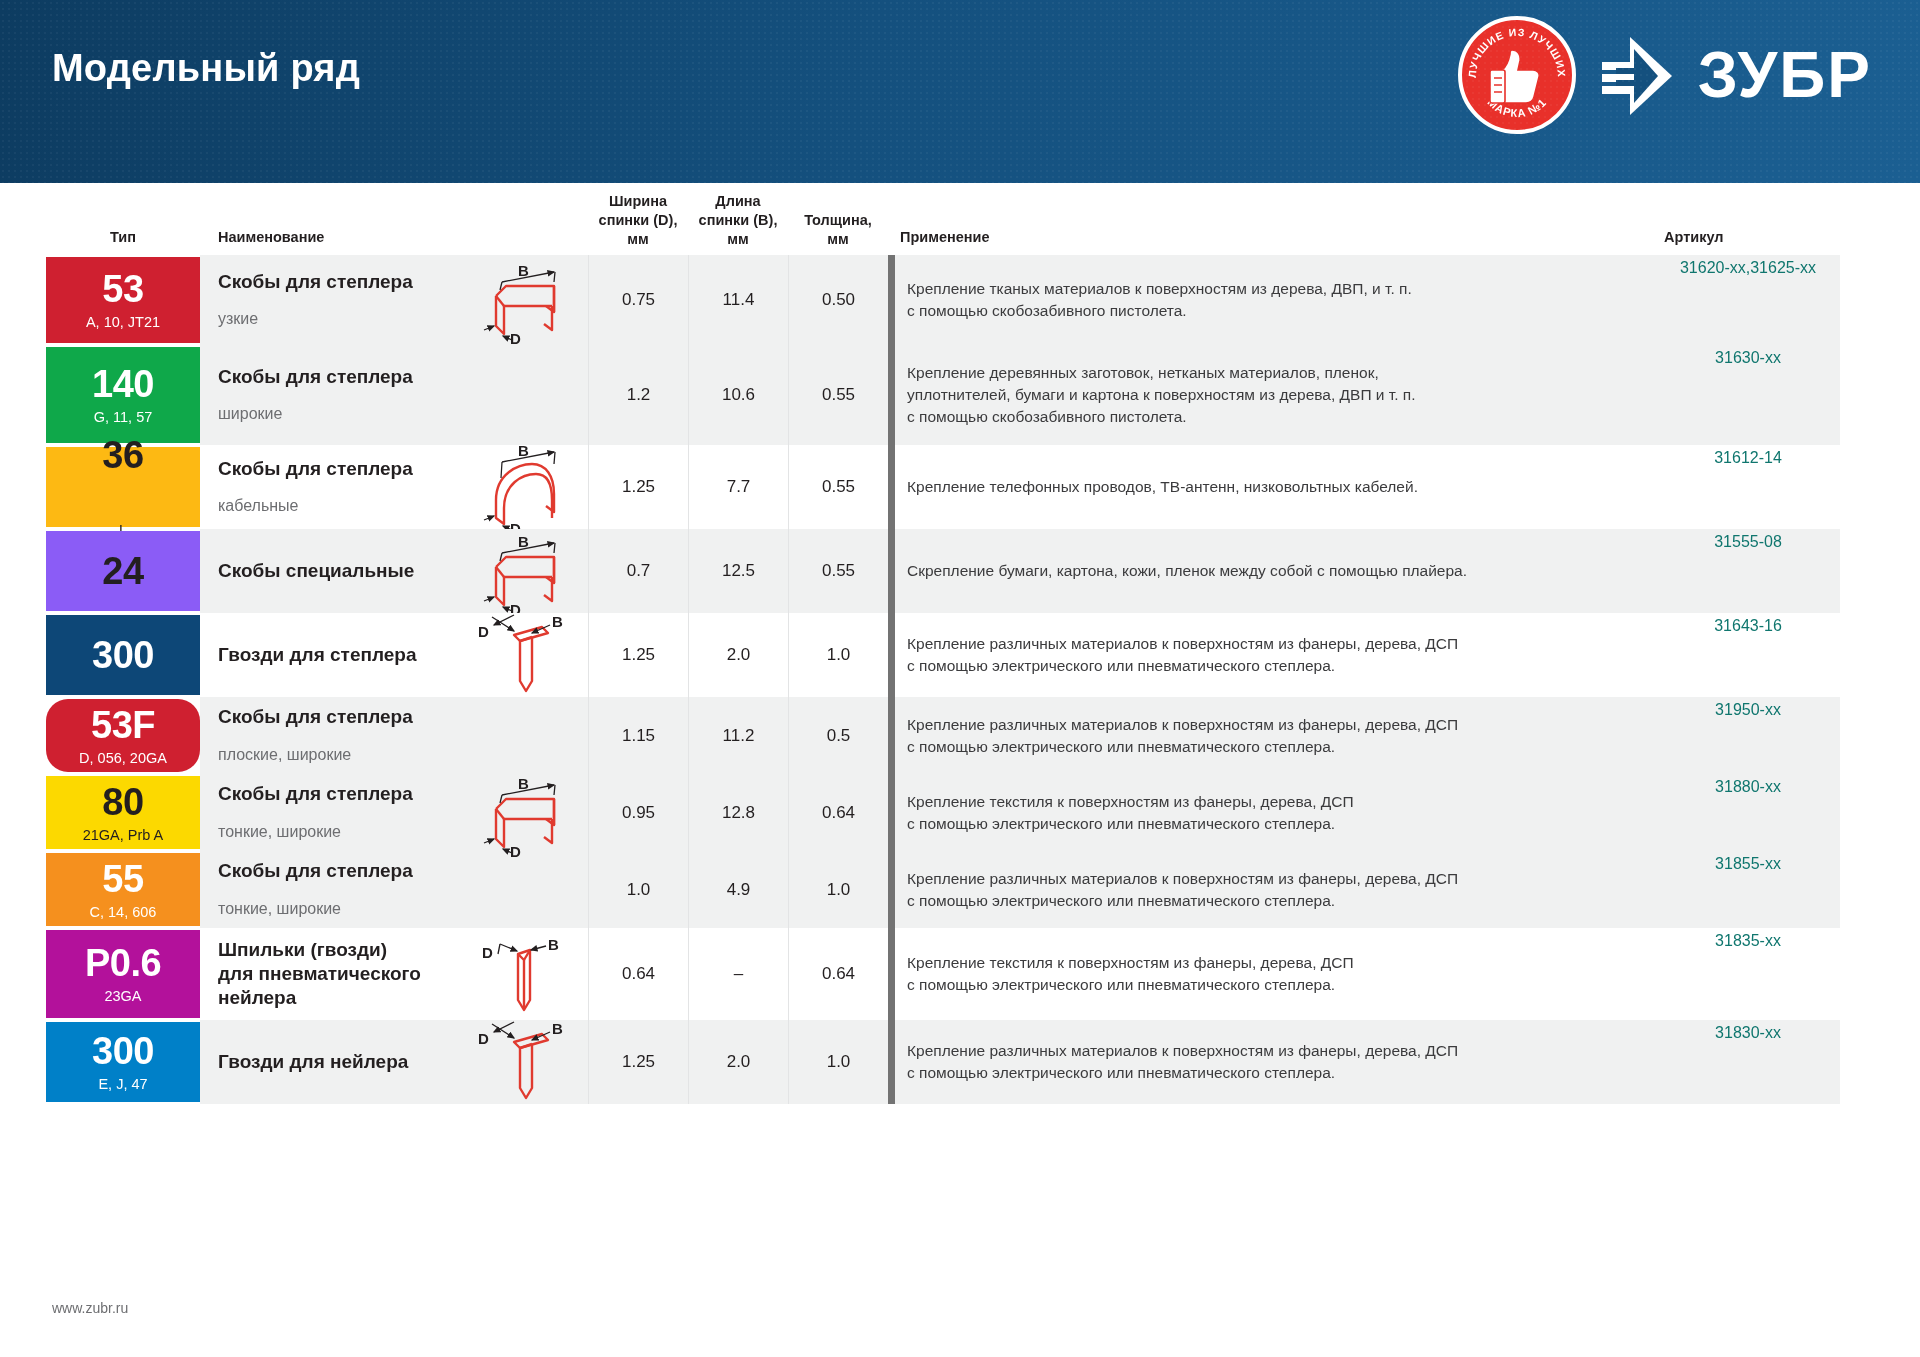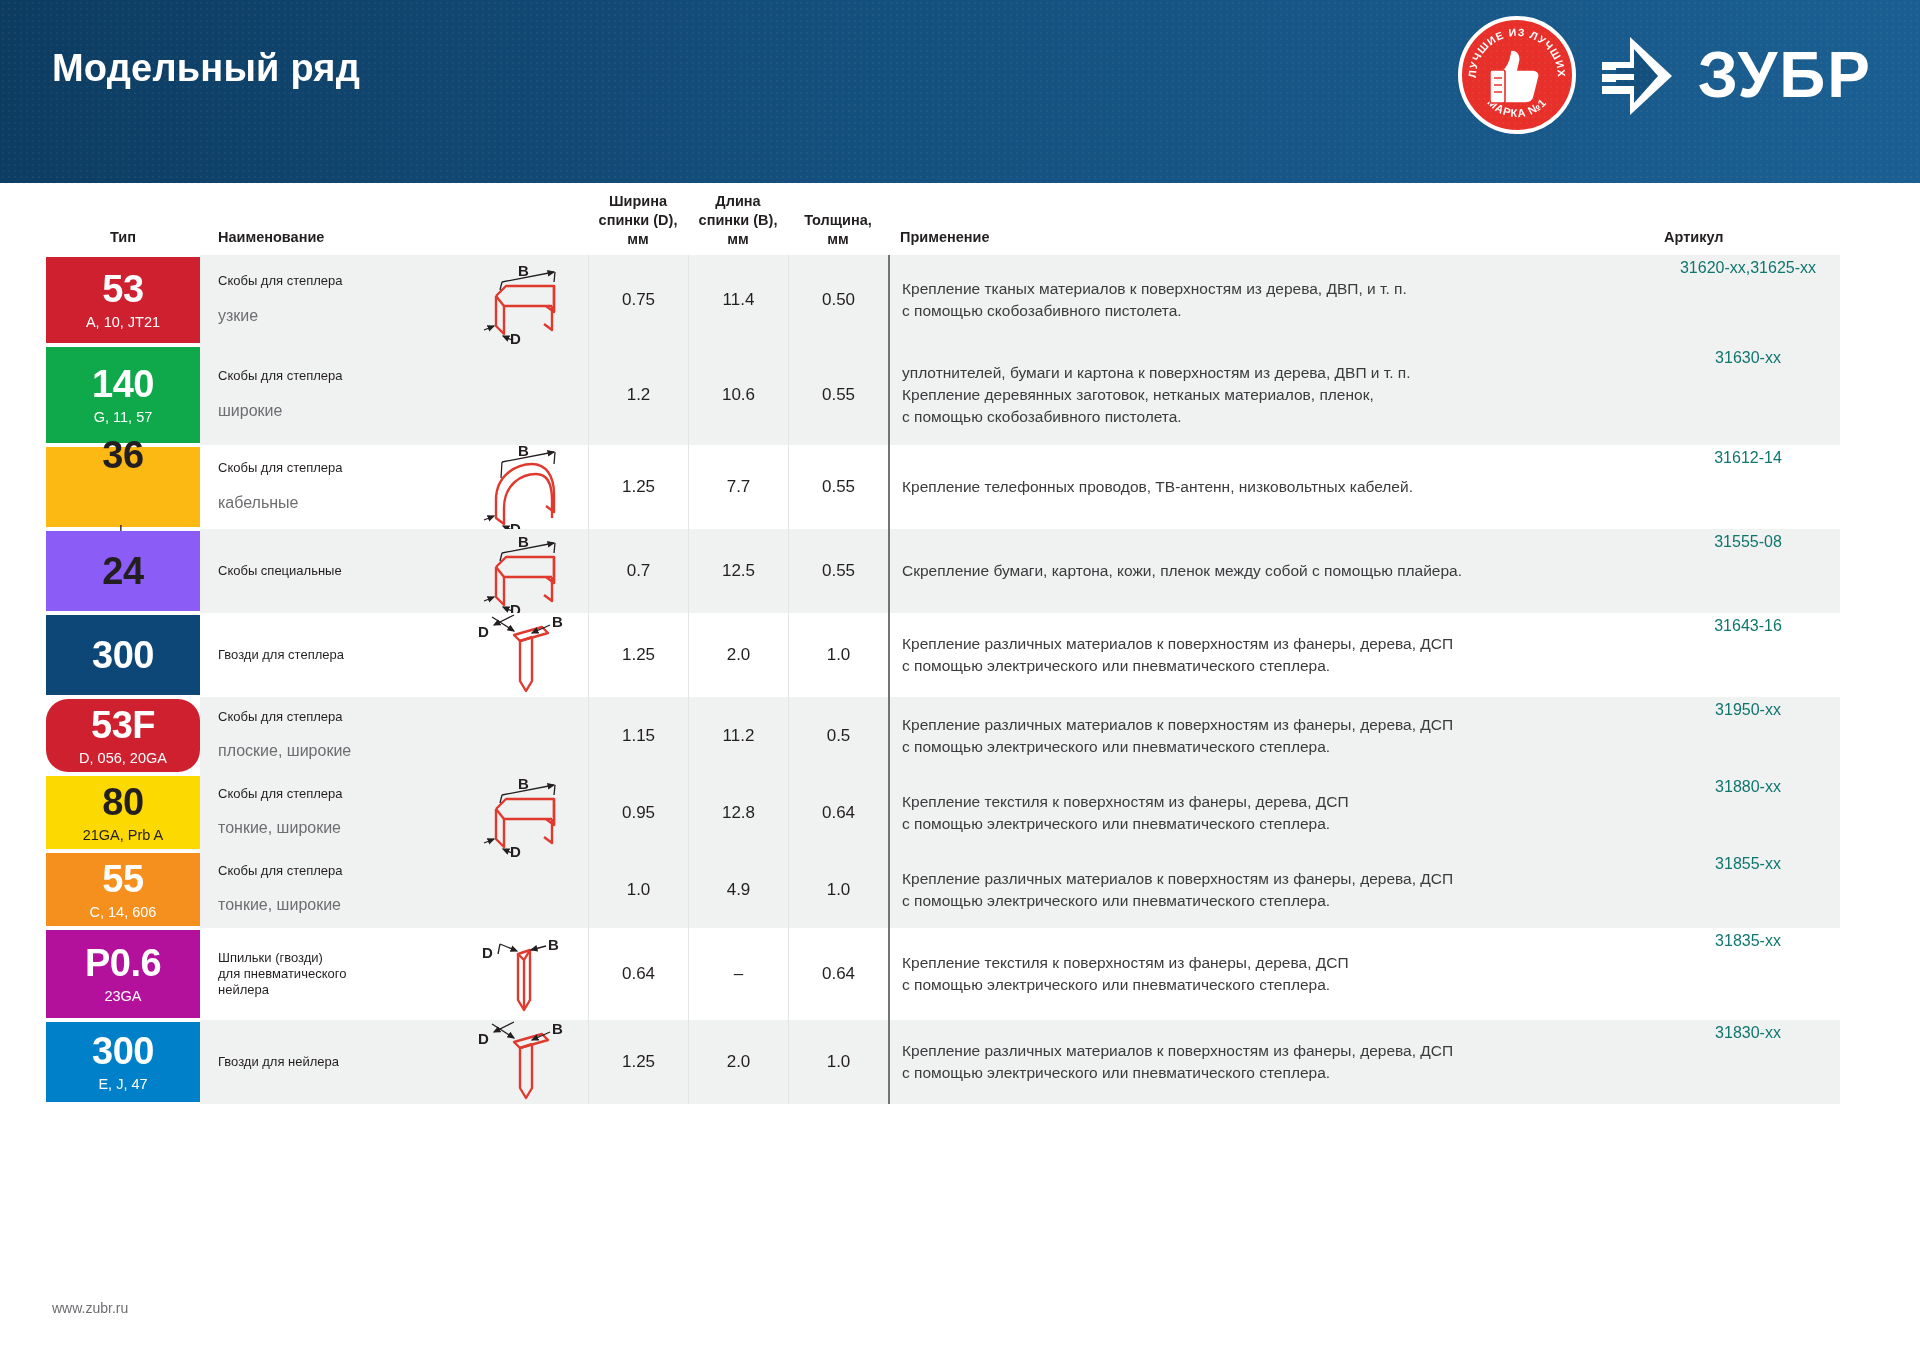--- a/index.html
+++ b/index.html
@@ -87,21 +87,21 @@
   }
   .badge .b-num{font-size:38px;font-weight:bold;letter-spacing:-0.5px;}
   .badge .b-sub{font-size:14.5px;margin-top:7px;font-weight:normal;}
 
   
   .name-cell{
     width:262px;flex:0 0 262px;box-sizing:border-box;
     padding:2px 10px 2px 18px;
     display:flex;flex-direction:column;justify-content:center;
   }
-  .name-cell .n-main{font-size:13px;font-weight:normal;color:#231f20;line-height:1.25;}
+  .name-cell .n-main{font-size:19px;font-weight:bold;color:#231f20;line-height:1.25;}
   .name-cell .n-sub{font-size:16px;color:#6d6e71;line-height:1.3;margin-top:16px;}
 
   
   .pic-cell{
     width:126px;flex:0 0 126px;box-sizing:border-box;
     display:flex;align-items:center;justify-content:center;
     position:relative;
   }
 
   
@@ -110,21 +110,21 @@
     display:flex;align-items:center;justify-content:center;
     font-size:17px;color:#231f20;
     border-left:1px solid #e3e4e5;
   }
 
   
   .app-cell{
     width:762px;flex:0 0 762px;box-sizing:border-box;
     padding:2px 14px 2px 12px;
     display:flex;flex-direction:column;justify-content:center;
-    border-left:2px solid #737373;
+    border-left:7px solid #737373;
     font-size:15.5px;color:#3b3b3d;line-height:1.42;
   }
 
   
   .art-cell{
     width:190px;flex:0 0 190px;box-sizing:border-box;
     padding:2px 8px 2px 14px;
     display:flex;flex-direction:row;justify-content:center;
     font-size:16px;color:#0f766e;line-height:1.35;
   }
@@ -273,22 +273,22 @@
           </div>
           <div class="name-cell shade">
             <div class="n-main">Скобы для степлера</div>
             <div class="n-sub">широкие</div>
           </div>
           <div class="pic-cell shade"></div>
           <div class="num-cell shade">1.2</div>
           <div class="num-cell shade">10.6</div>
           <div class="num-cell shade">0.55</div>
           <div class="app-cell shade">
+            <div>Крепление деревянных заготовок, нетканых материалов, пленок,</div>
             <div>уплотнителей, бумаги и картона к поверхностям из дерева, ДВП и т. п.</div>
-            <div>Крепление деревянных заготовок, нетканых материалов, пленок,</div>
             <div>с помощью скобозабивного пистолета.</div>
           </div>
           <div class="art-cell shade">
             <div>31630-хх</div>
           </div>
         </div>
         <div class="row" style="height: 84px;">
           <div class="badge-cell">
             <div class="badge" style="background: rgb(253, 185, 19); color: rgb(35, 31, 32); gap: 42px;">
               <div class="b-num">36</div>

